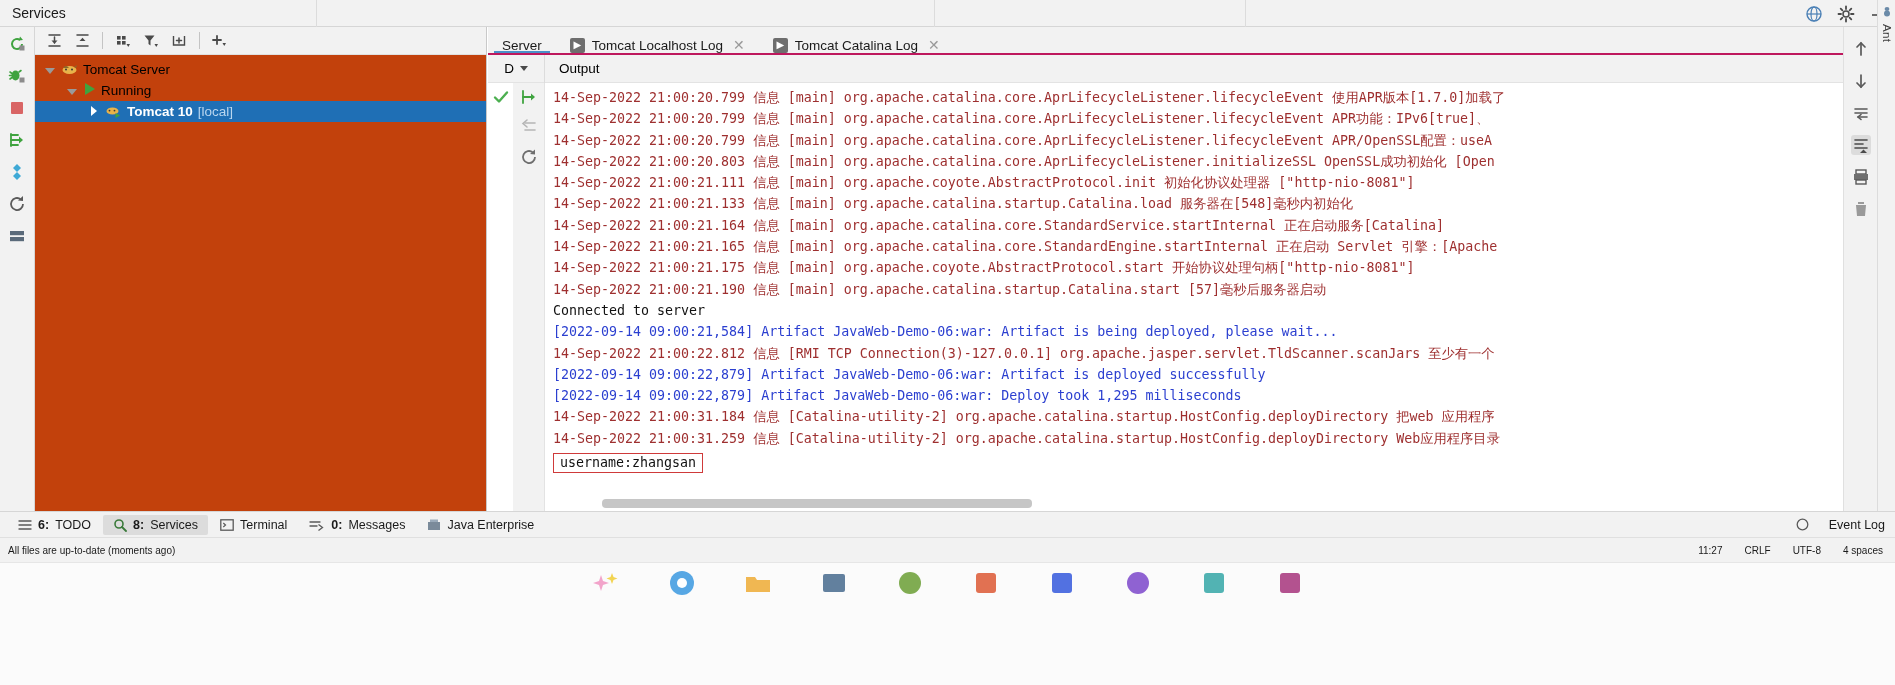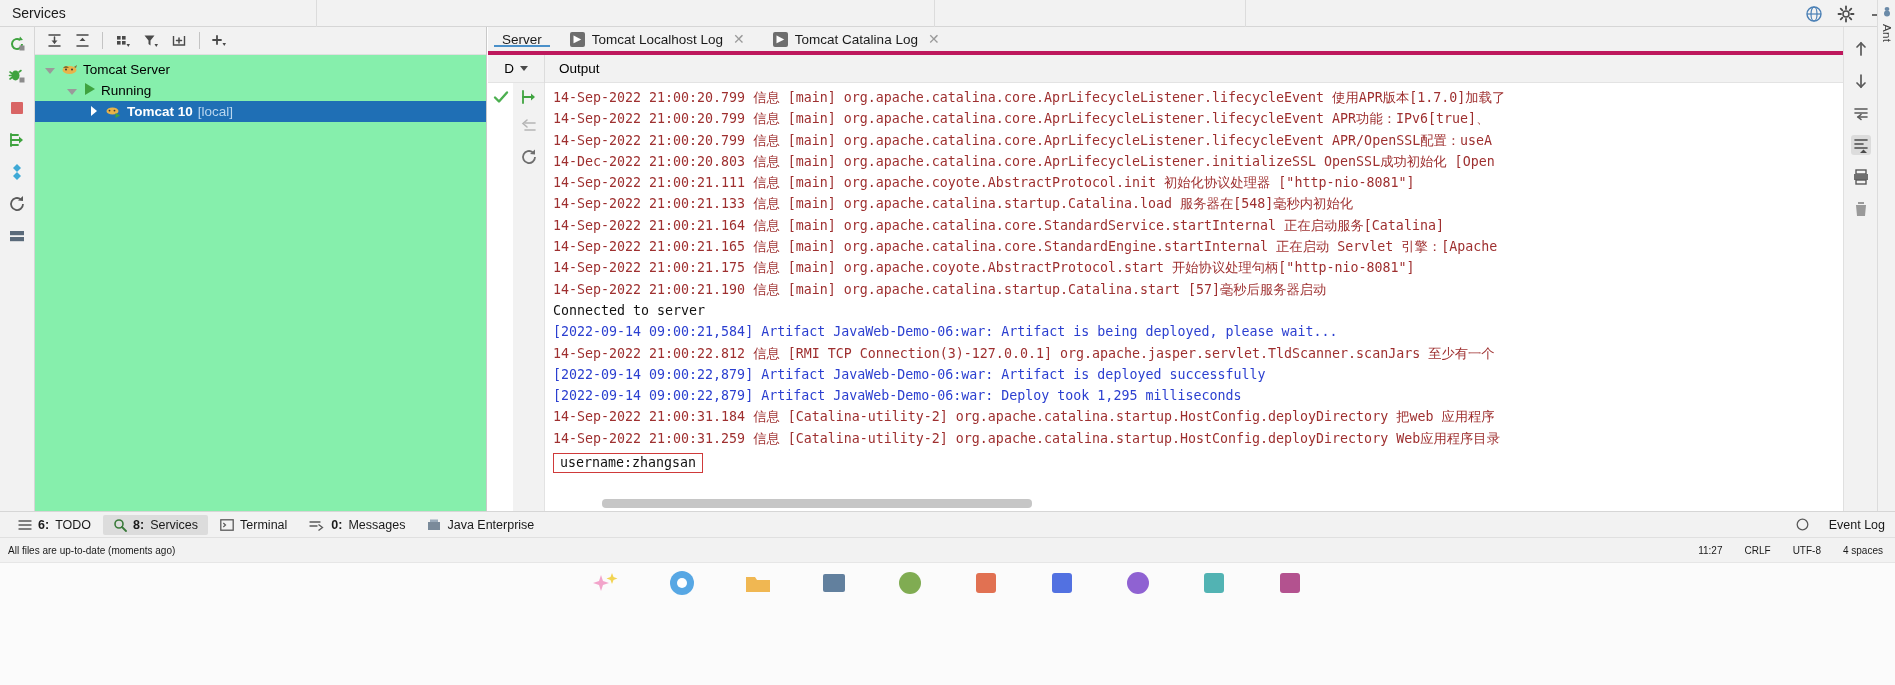--- a/index.html
+++ b/index.html
@@ -39,21 +39,21 @@
     position: absolute; left: 0; top: 27px; width: 35px; height: 484px;
     background: #f2f2f2; border-right: 1px solid #d6d6d6;
     display: flex; flex-direction: column; align-items: center;
     padding-top: 7px; gap: 12px;
   }
   .rail-ico { width: 20px; height: 20px; }
 
   
   .leftpane {
     position: absolute; left: 35px; top: 27px; width: 452px; height: 484px;
-    background: #86efac; border-right: 1px solid #c9c9c9;
+    background: #c2410c; border-right: 1px solid #c9c9c9;
   }
   .tree-toolbar {
     height: 28px; background: #f2f2f2; border-bottom: 1px solid #e0e0e0;
     display: flex; align-items: center; padding-left: 6px; gap: 2px;
   }
   .tbtn { width: 26px; height: 24px; display: flex; align-items: center; justify-content: center; }
   .tbsep { width: 1px; height: 17px; background: #c4c4c4; margin: 0 5px; }
 
   .tree { padding-top: 4px; font-size: 13.5px; }
   .trow {
@@ -70,22 +70,22 @@
   .tlabel.dim { color: #b9d6ef; font-weight: normal; }
   .indent1 { padding-left: 30px; }
   .indent2 { padding-left: 52px; }
 
   
   .rightpane {
     position: absolute; left: 488px; top: 27px; right: 35px; height: 484px;
     background: #ffffff;
   }
   .tabbar {
-    height: 28px; background: #f2f2f2; border-bottom: 4px solid #be185d;
-    display: flex; align-items: center; font-size: 13.5px;
+    height: 28px; background: #f2f2f2; border-bottom: 2px solid #be185d;
+    display: flex; align-items: flex-end; font-size: 13.5px;
   }
   .tab {
     display: flex; align-items: center; gap: 7px; padding: 0 14px;
     color: #1a1a1a; position: relative; white-space: nowrap;
   }
   .tab.active::after {
     content: ""; position: absolute; left: 6px; right: 6px; bottom: 0;
     height: 2px; background: #4a90c9;
   }
   .tabico {
@@ -427,21 +427,21 @@
         <svg class="gb" viewBox="0 0 20 20">
           <path d="M16 10a6 6 0 1 1-2.2-4.6" fill="none" stroke="#6e6e6e" stroke-width="1.8"></path>
           <path d="M16 2.5 L16 7.5 L11 7 Z" fill="#6e6e6e"></path>
         </svg>
       </div>
 
       <div class="console">
         <div class="cline c-red">14-Sep-2022 21:00:20.799 信息 [main] org.apache.catalina.core.AprLifecycleListener.lifecycleEvent 使用APR版本[1.7.0]加载了</div>
         <div class="cline c-red">14-Sep-2022 21:00:20.799 信息 [main] org.apache.catalina.core.AprLifecycleListener.lifecycleEvent APR功能：IPv6[true]、</div>
         <div class="cline c-red">14-Sep-2022 21:00:20.799 信息 [main] org.apache.catalina.core.AprLifecycleListener.lifecycleEvent APR/OpenSSL配置：useA</div>
-        <div class="cline c-red">14-Dec-2022 21:00:20.803 信息 [main] org.apache.catalina.core.AprLifecycleListener.initializeSSL OpenSSL成功初始化 [Open</div>
+        <div class="cline c-red">14-Sep-2022 21:00:20.803 信息 [main] org.apache.catalina.core.AprLifecycleListener.initializeSSL OpenSSL成功初始化 [Open</div>
         <div class="cline c-red">14-Sep-2022 21:00:21.111 信息 [main] org.apache.coyote.AbstractProtocol.init 初始化协议处理器 ["http-nio-8081"]</div>
         <div class="cline c-red">14-Sep-2022 21:00:21.133 信息 [main] org.apache.catalina.startup.Catalina.load 服务器在[548]毫秒内初始化</div>
         <div class="cline c-red">14-Sep-2022 21:00:21.164 信息 [main] org.apache.catalina.core.StandardService.startInternal 正在启动服务[Catalina]</div>
         <div class="cline c-red">14-Sep-2022 21:00:21.165 信息 [main] org.apache.catalina.core.StandardEngine.startInternal 正在启动 Servlet 引擎：[Apache</div>
         <div class="cline c-red">14-Sep-2022 21:00:21.175 信息 [main] org.apache.coyote.AbstractProtocol.start 开始协议处理句柄["http-nio-8081"]</div>
         <div class="cline c-red">14-Sep-2022 21:00:21.190 信息 [main] org.apache.catalina.startup.Catalina.start [57]毫秒后服务器启动</div>
         <div class="cline c-black">Connected to server</div>
         <div class="cline c-blue">[2022-09-14 09:00:21,584] Artifact JavaWeb-Demo-06:war: Artifact is being deployed, please wait...</div>
         <div class="cline c-red">14-Sep-2022 21:00:22.812 信息 [RMI TCP Connection(3)-127.0.0.1] org.apache.jasper.servlet.TldScanner.scanJars 至少有一个</div>
         <div class="cline c-blue">[2022-09-14 09:00:22,879] Artifact JavaWeb-Demo-06:war: Artifact is deployed successfully</div>

